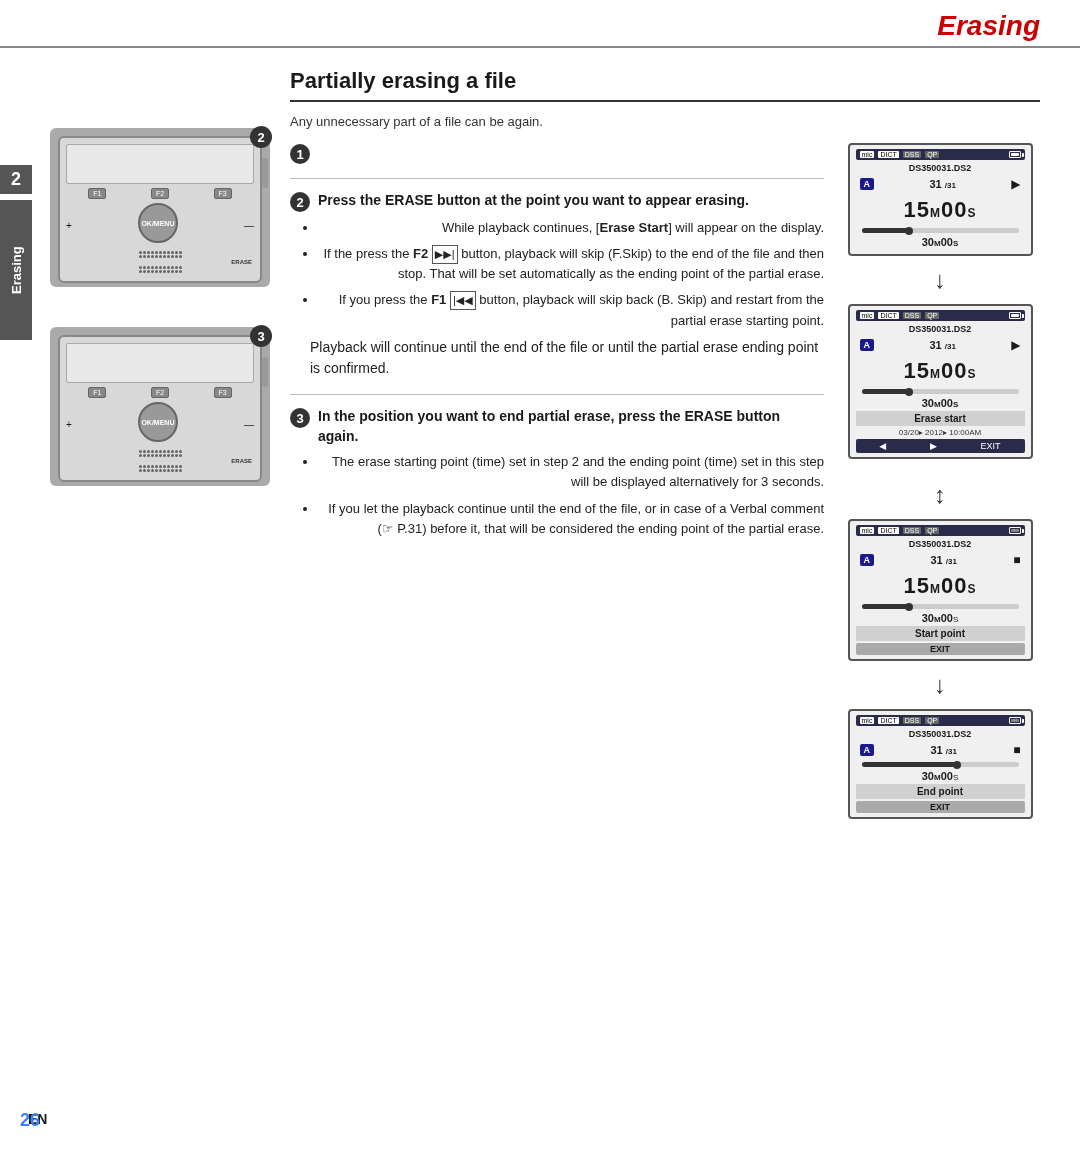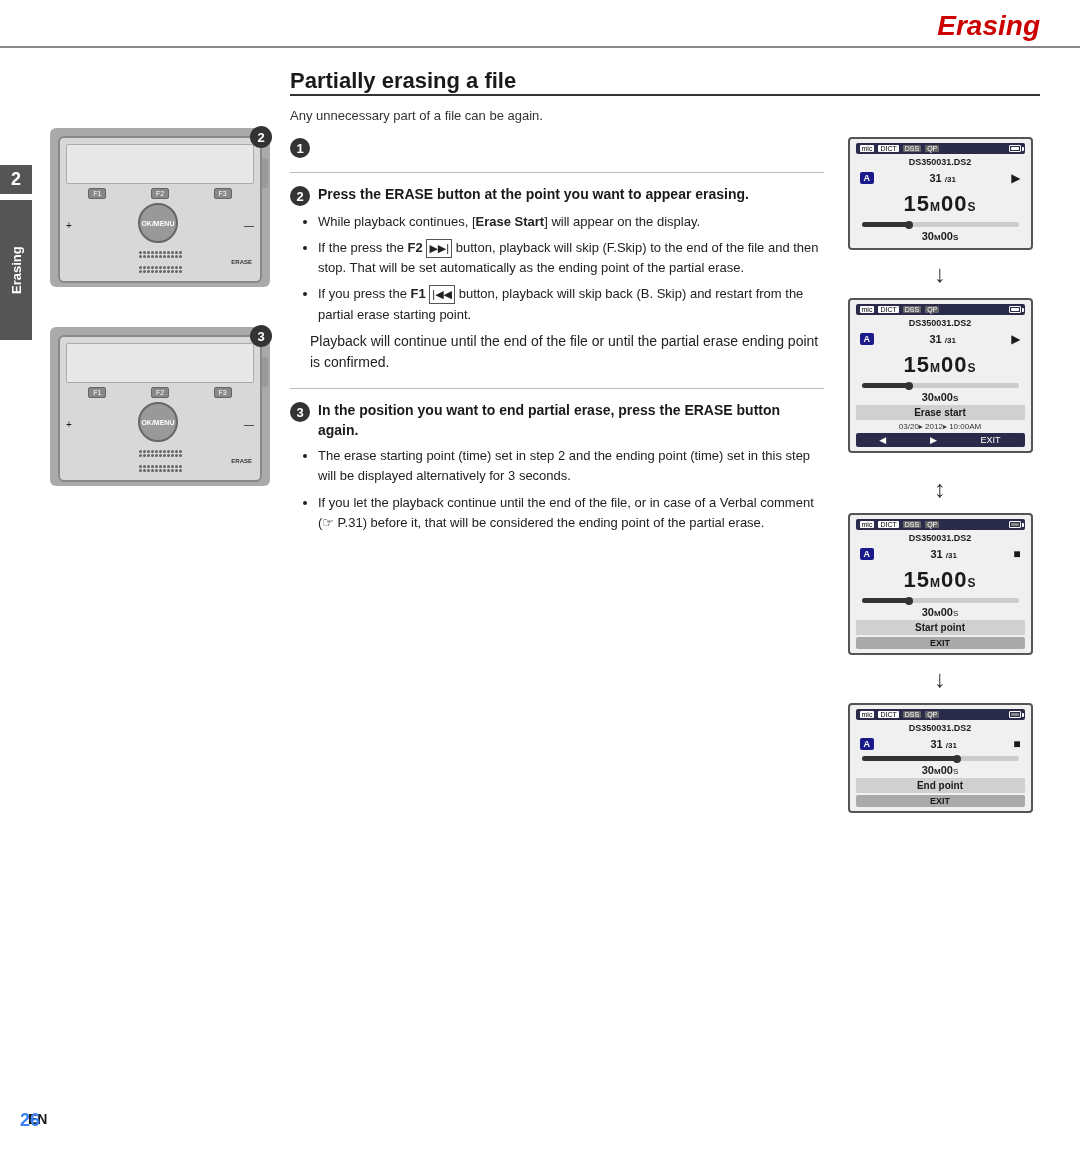--- a/index.html
+++ b/index.html
@@ -98,21 +98,21 @@
     
     .right-col {
       flex: 1;
     }
 
     
     .page-title {
       font-size: 22px;
       font-weight: bold;
       border-bottom: 2px solid #333;
-      padding-bottom: 0;
+      padding-bottom: 6px;
       margin-bottom: 12px;
     }
 
     .intro-text {
       font-size: 13px;
       margin-bottom: 14px;
       color: #333;
     }
 
     
@@ -164,20 +164,21 @@
 
     .bullet-list {
       list-style: disc;
       padding-left: 28px;
       font-size: 13px;
       line-height: 1.55;
       color: #222;
     }
     .bullet-list li {
       margin-bottom: 6px;
+      text-align: right;
     }
 
     .continuation-text {
       font-size: 14px;
       padding-left: 20px;
       line-height: 1.55;
       color: #222;
       margin-top: 4px;
     }
     .step-badge {

